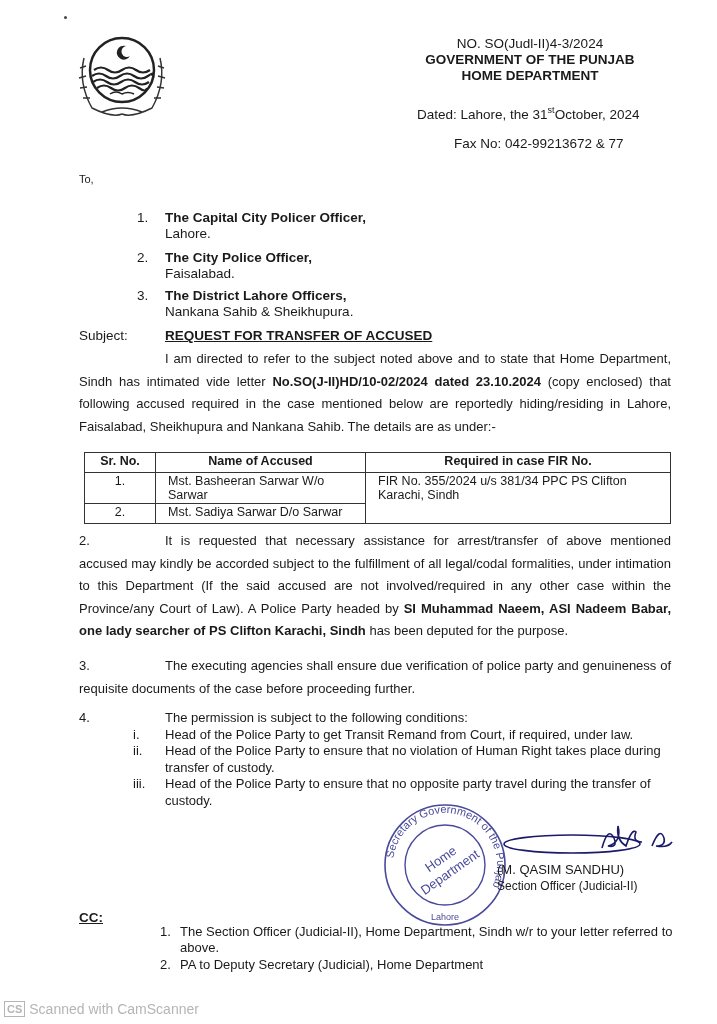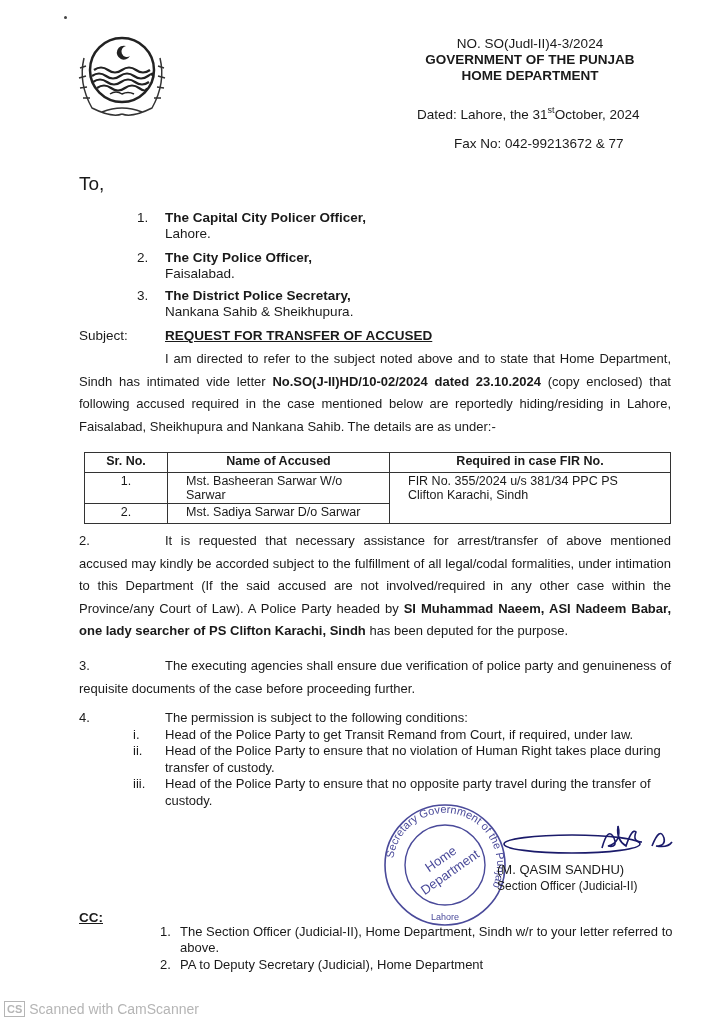--- a/index.html
+++ b/index.html
@@ -9,34 +9,34 @@
   }
   .abs { position: absolute; }
   .logo { left: 62px; top: 28px; width: 120px; height: 96px; }
   .hdr { left: 380px; width: 300px; text-align: center; font-size: 13.5px; line-height: 16px; }
   .hdr-no { top: 36px; }
   .hdr-gov { top: 52px; font-weight: bold; }
   .hdr-dept { top: 68px; font-weight: bold; }
   .dated { left: 417px; top: 105px; font-size: 13.5px; }
   .dated sup { font-size: 9px; }
   .fax { left: 454px; top: 136px; font-size: 13.5px; }
-  .to { left: 79px; top: 173px; font-size: 19px; }
+  .to { left: 79px; top: 173px; font-size: 11px; }
   .addr { left: 137px; font-size: 13.5px; line-height: 16px; }
   .addr .num { display: inline-block; width: 28px; vertical-align: top; }
   .addr .body { display: inline-block; vertical-align: top; }
   .addr .b { font-weight: bold; }
   .a1 { top: 210px; } .a2 { top: 250px; } .a3 { top: 288px; }
   .subject-label { left: 79px; top: 328px; font-size: 13.5px; }
   .subject-text { left: 165px; top: 328px; font-size: 13.5px; font-weight: bold; text-decoration: underline; }
   .para { left: 79px; width: 592px; font-size: 13px; line-height: 22.5px; text-align: justify; }
   .p1 { top: 348px; }
   .indent { display: inline-block; width: 86px; }
   .b { font-weight: bold; }
   table.acc { position: absolute; left: 84px; top: 452px; width: 587px; border-collapse: collapse; font-size: 12.5px; }
-  table.acc th, table.acc td { border: 1px solid #333; padding: 1px 18px; height: 17px; vertical-align: top; }
+  table.acc th, table.acc td { border: 1px solid #333; padding: 1px 12px; height: 17px; vertical-align: top; }
   table.acc th { font-weight: bold; text-align: center; }
   table.acc td.sr { text-align: center; width: 46px; }
   table.acc td.nm { width: 185px; margin-left: 47px; }
   .p2 { top: 530px; }
   .p2 .num, .p3 .num, .p4 .num { display: inline-block; width: 86px; }
   .p3 { top: 655px; }
   .p4 { left: 79px; top: 710px; font-size: 13px; line-height: 16.5px; width: 600px; }
   .cond { position: relative; padding-left: 86px; }
   .cond .rn { position: absolute; left: 54px; }
   .seal { left: 380px; top: 800px; width: 130px; height: 130px; }
@@ -84,21 +84,21 @@
 <div class="abs fax">Fax No: 042-99213672 &amp; 77</div>
 
 <div class="abs to">To,</div>
 <div class="abs addr a1">
   <span class="num">1.</span><span class="body"><span class="b">The Capital City Policer Officer,</span><br><span>Lahore.</span></span>
 </div>
 <div class="abs addr a2">
   <span class="num">2.</span><span class="body"><span class="b">The City Police Officer,</span><br><span>Faisalabad.</span></span>
 </div>
 <div class="abs addr a3">
-  <span class="num">3.</span><span class="body"><span class="b">The District Police Secretary,</span><br><span>Nankana Sahib &amp; Sheikhupura.</span></span>
+  <span class="num">3.</span><span class="body"><span class="b">The District Lahore Officers,</span><br><span>Nankana Sahib &amp; Sheikhupura.</span></span>
 </div>
 
 <div class="abs subject-label">Subject:</div>
 <div class="abs subject-text">REQUEST FOR TRANSFER OF ACCUSED</div>
 
 <div class="abs para p1"><span class="indent"></span><span>I am directed to refer to the subject noted above and to state that Home Department, Sindh has intimated vide letter </span><span class="b">No.SO(J-II)HD/10-02/2024 dated 23.10.2024</span><span> (copy enclosed) that following accused required in the case mentioned below are reportedly hiding/residing in Lahore, Faisalabad, Sheikhupura and Nankana Sahib. The details are as under:-</span></div>
 
 <table class="acc">
   <tbody>
       <tr>

